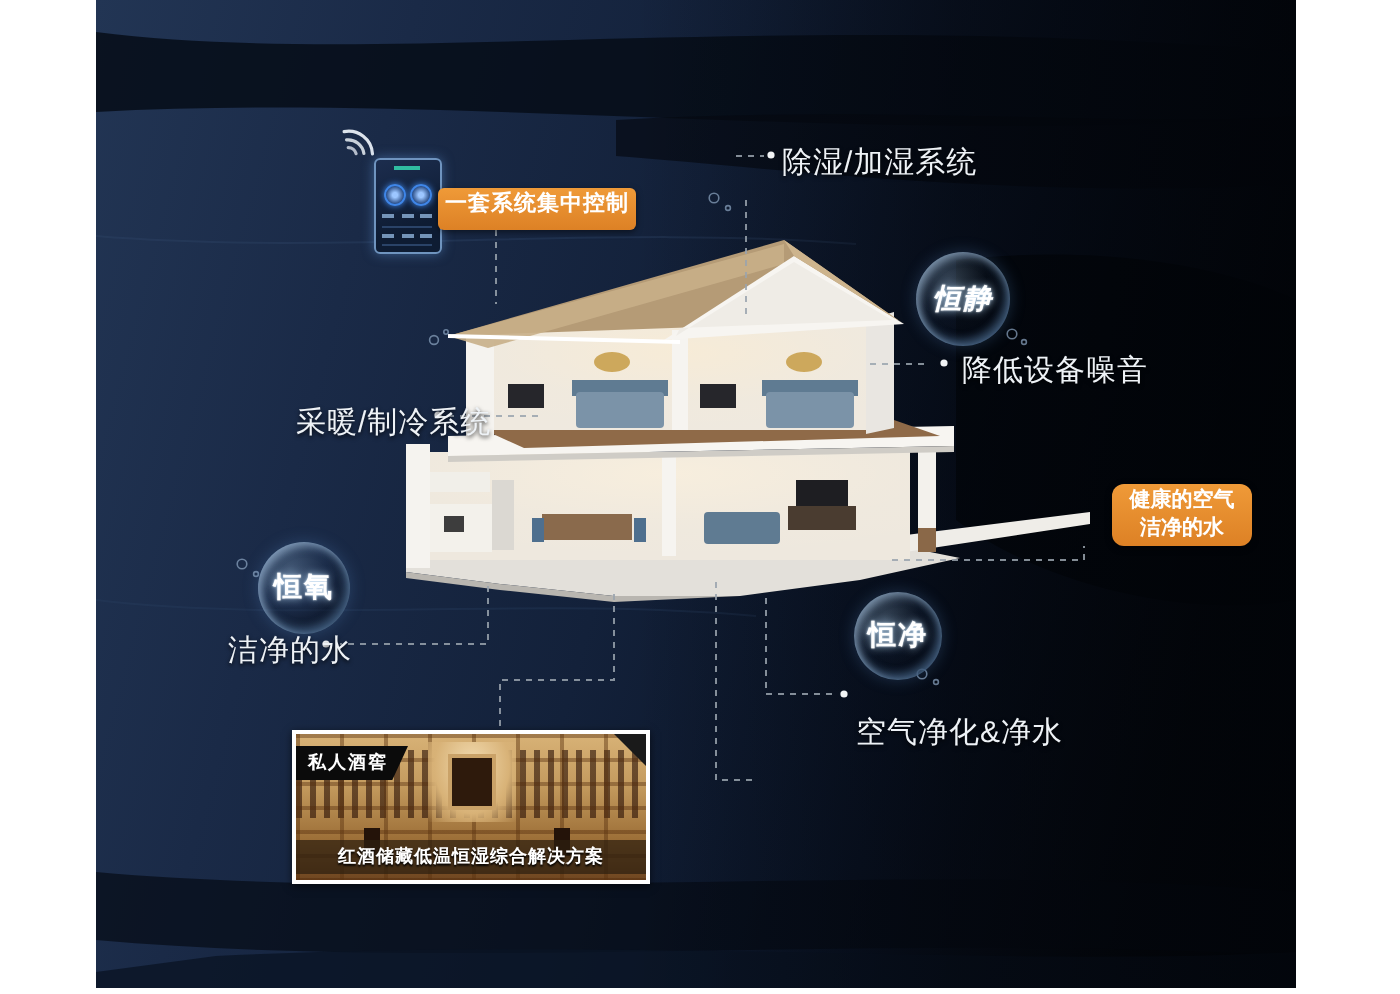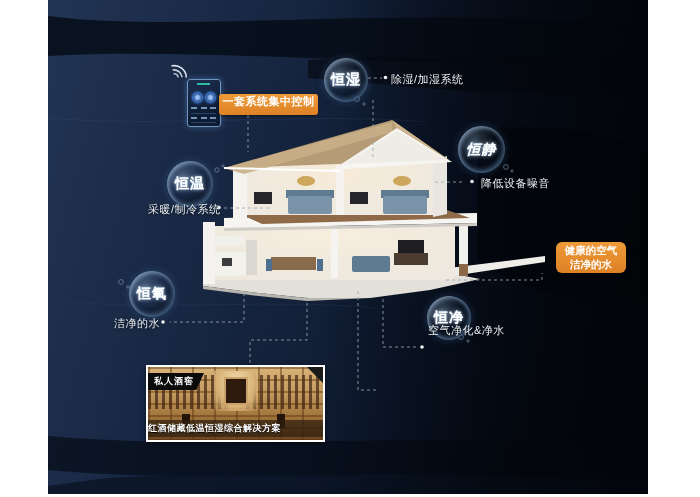--- a/index.html
+++ b/index.html
@@ -11,21 +11,21 @@
   .overlay-darkright{position:absolute;inset:0;
          background:linear-gradient(90deg,rgba(0,0,0,0) 45%,rgba(2,4,9,0.55) 72%,rgba(1,3,7,0.8) 100%);}
   svg{position:absolute;left:0;top:0;}
   
   .bubble{position:absolute;border-radius:50%;display:flex;align-items:center;justify-content:center;
     color:#ffffff;font-weight:bold;font-size:14px;letter-spacing:1px;
     text-shadow:0 0 4px rgba(190,225,255,.9),0 0 1px #fff;
     background:radial-gradient(circle at 35% 30%,rgba(160,195,225,0.30),rgba(40,65,100,0.12) 42%,rgba(4,8,18,0.72) 78%);
     box-shadow:inset 2px 2px 4px rgba(205,230,255,.45),inset -2px -3px 5px rgba(110,160,215,.35),
                inset 0 0 7px rgba(150,195,240,.35),0 0 8px rgba(90,140,200,.28);}
-  .note{position:absolute;color:#eef2f6;font-size:11px;letter-spacing:.5px;white-space:nowrap;
+  .note{position:absolute;color:#eef2f6;font-size:15px;letter-spacing:.5px;white-space:nowrap;
         text-shadow:0 1px 2px rgba(0,0,0,.8);}
   
   .badge{position:absolute;left:171px;top:94px;width:99px;height:21px;border-radius:3px;
          background:linear-gradient(180deg,#ef9a38,#dd8125);color:#fff;font-weight:bold;font-size:11px;
          display:flex;justify-content:center;letter-spacing:.5px;
          box-shadow:0 1px 3px rgba(0,0,0,.5);}
   .obox{position:absolute;left:508px;top:242px;width:70px;height:30px;border-radius:6px;
         background:linear-gradient(180deg,#ef9a38,#dd8125);color:#fff;font-weight:bold;font-size:10.5px;
         line-height:14px;text-align:center;padding-top:1px;box-shadow:0 1px 3px rgba(0,0,0,.5);}
   
@@ -36,21 +36,21 @@
         background:radial-gradient(circle,#9cc6ff 20%,#1d3f78 75%);box-shadow:0 0 3px #3f86e8;}
   .k1{left:4px;} .k2{left:17px;}
   .tinyrow{position:absolute;left:3px;width:25px;height:2px;display:flex;justify-content:space-between;}
   .tinyrow i{display:block;width:6px;height:2px;background:#8fb3d9;opacity:.8;}
   .hairline{position:absolute;left:3px;width:25px;height:1px;background:#2a4368;}
   
   .photo{position:absolute;background:#ffffff;padding:2px;box-shadow:0 1px 4px rgba(0,0,0,.6);}
   .photo .img{position:relative;width:100%;height:100%;overflow:hidden;}
   .ptag{position:absolute;left:0;top:6px;background:#0b0b0b;color:#fff;font-size:9px;font-weight:bold;
         letter-spacing:1px;padding:2px 10px 2px 6px;clip-path:polygon(0 0,100% 0,86% 100%,0 100%);z-index:3;}
-  .pcap{position:absolute;color:#fff;font-size:9px;font-weight:bold;letter-spacing:.5px;z-index:3;
+  .pcap{position:absolute;color:#fff;font-size:9px;font-weight:bold;letter-spacing:.5px;text-align:center;z-index:3;
         text-shadow:0 1px 1px #000;}
   .cap-wine{left:0;right:0;bottom:3px;background:rgba(45,30,15,.72);padding:2px 0;}
   .cap-pool{left:50%;transform:translateX(-50%);bottom:5px;background:rgba(25,25,25,.8);padding:2px 8px;white-space:nowrap;}
   .fold{position:absolute;right:0;top:0;width:0;height:0;z-index:3;
         border-left:16px solid transparent;border-top:16px solid #1a1a1a;}
   
   .wine-bg{position:absolute;inset:0;background:linear-gradient(180deg,#d8b277 0%,#c49b5e 35%,#9a6c35 75%,#6e4520 100%);}
   .wine-shelves{position:absolute;inset:0;
       background:repeating-linear-gradient(90deg,rgba(90,50,15,.45) 0 2px,rgba(0,0,0,0) 2px 22px),
                  repeating-linear-gradient(180deg,rgba(80,40,10,.40) 0 2px,rgba(0,0,0,0) 2px 12px);}
@@ -224,41 +224,35 @@
           <i></i>
           <i></i>
         </div>
       <div class="hairline" style="top:42px;"></div>
     </div>
 
     <div class="badge">
       <span>一套系统集中控制</span>
     </div>
 
-    <div class="bubble" style="left:276px;top:58px;width:44px;height:44px;">
-      <span>恒湿</span>
-      </div>
     <div class="bubble" style="left:410px;top:126px;width:47px;height:47px;font-style:italic;">
       <span>恒静</span>
-      </div>
-    <div class="bubble" style="left:119px;top:161px;width:46px;height:46px;">
-      <span>恒温</span>
       </div>
     <div class="bubble" style="left:81px;top:271px;width:46px;height:46px;">
       <span>恒氧</span>
       </div>
     <div class="bubble" style="left:379px;top:296px;width:44px;height:44px;justify-content:center;">
       <span>恒净</span>
       </div>
 
     <div class="note" style="left:343px;top:72px;">除湿/加湿系统</div>
     <div class="note" style="left:433px;top:176px;">降低设备噪音</div>
     <div class="note" style="left:100px;top:202px;">采暖/制冷系统</div>
     <div class="note" style="left:66px;top:316px;">洁净的水</div>
-    <div class="note" style="left:380px;top:323px;">空气净化&amp;净水</div>
+    <div class="note" style="left:380px;top:357px;">空气净化&amp;净水</div>
 
     <div class="obox">
       <div>健康的空气</div>
       <div>洁净的水</div>
     </div>
 
     <div class="photo" style="left:98px;top:365px;width:175px;height:73px;">
       <div class="img">
         <div class="wine-bg"></div>
         <div class="wine-bottles"></div>

